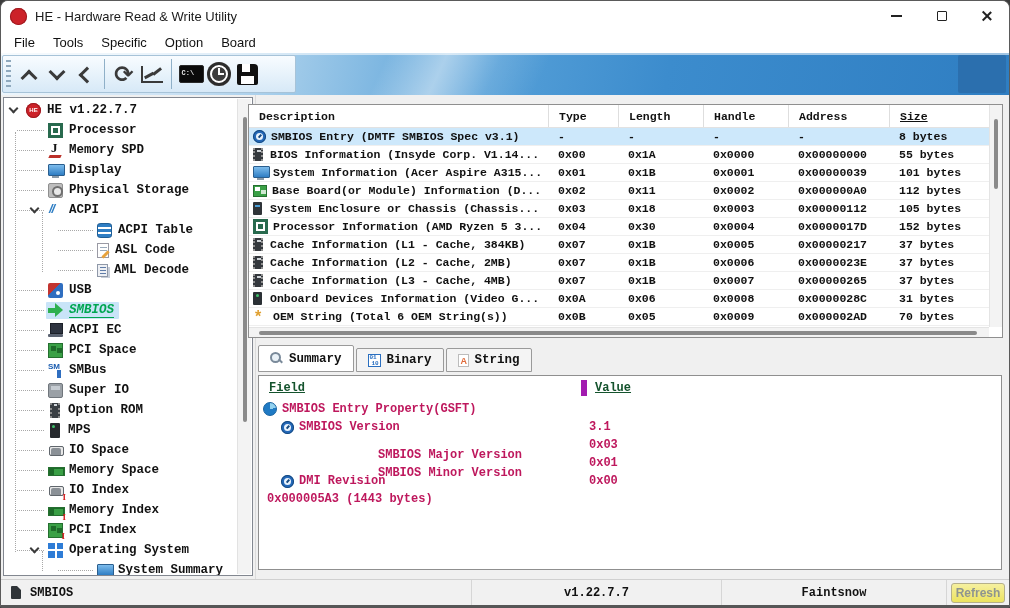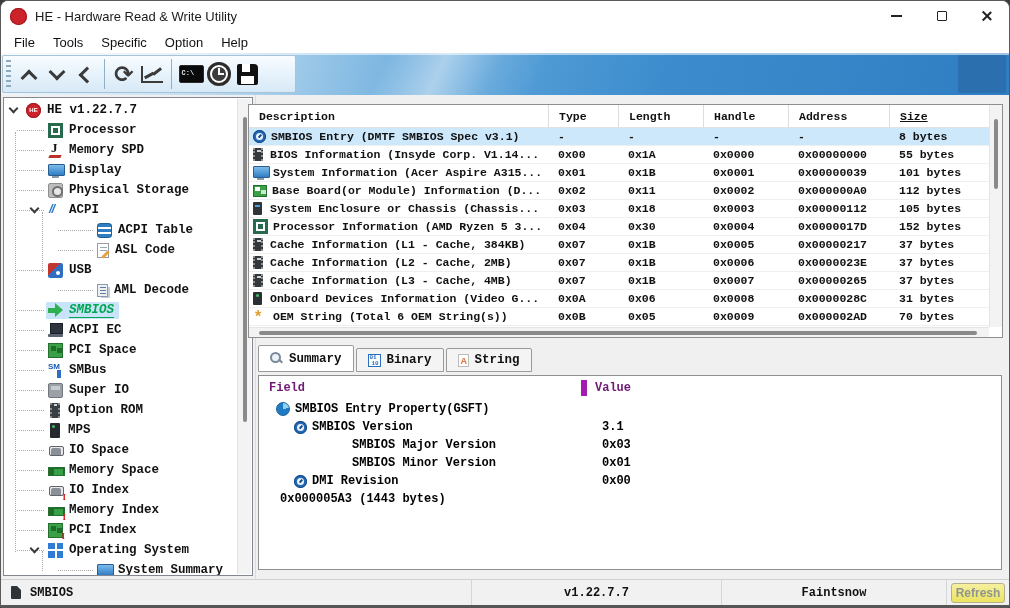--- a/index.html
+++ b/index.html
@@ -115,28 +115,28 @@
   
   .tabstrip { position:absolute; left:257px; top:250px; height:27px; display:flex; align-items:flex-end; gap:2px; }
   .tab { height:24px; display:flex; align-items:center; gap:6px; padding:0 11px; background:#f4f4f4;
     border:1px solid #9a9a9a; border-radius:2px 2px 0 0;
     font:bold 12.5px "Liberation Mono","DejaVu Sans Mono",monospace; color:#111;margin-top:18px; }
   .tab[data-active="true"] { height:27px; background:#fff; }
 
   
   .detail-box { position:absolute; left:257px; right:7px; top:280px; bottom:9px; background:#fff; border:1px solid #8f8f8f; overflow:hidden; }
   .detail-head { display:grid; grid-template-columns:322px 1fr; height:24px; align-items:center;
-    font:bold 12px "Liberation Mono","DejaVu Sans Mono",monospace; color:#701a75; }
+    font:bold 12px "Liberation Mono","DejaVu Sans Mono",monospace; color:#14532d;text-decoration:underline; }
   .dh-field { padding-left:10px; }
   .dh-value { padding-left:8px; border-left:6px solid #a21caf; height:16px; display:flex; align-items:center; }
   .detail-row { display:grid; grid-template-columns:322px 1fr; height:18px; align-items:center;
-    font:bold 12px "Liberation Mono","DejaVu Sans Mono",monospace; color:#000000;padding-left:13px; }
+    font:bold 12px "Liberation Mono","DejaVu Sans Mono",monospace; color:#be185d; }
   .dr-field { display:flex; align-items:center; gap:5px; padding-left:4px; overflow:hidden; white-space:nowrap; }
   .detail-row[data-indent="1"] .dr-field { padding-left:22px; }
-  .detail-row[data-indent="2"] .dr-field { padding-left:60px; }
+  .detail-row[data-indent="2"] .dr-field { padding-left:60px;flex-direction:column; }
   .dr-value { padding-left:8px; white-space:nowrap; overflow:hidden; }
 
   
   .statusbar { height:26px; flex:none; background:#f1f1f1; border-top:1px solid #d0d0d0;
     display:grid; grid-template-columns:470px 250px 225px 1fr; align-items:center;
     font:bold 12px "Liberation Mono","DejaVu Sans Mono",monospace; color:#111; }
   .sb-seg { height:100%; display:flex; align-items:center; overflow:hidden; }
   .sb-seg + .sb-seg { border-left:1px solid #d6d6d6; }
   .sb-seg.center { justify-content:center; }
   .sb-left { padding-left:8px; gap:7px; }
@@ -244,21 +244,21 @@
   <div class="menubar">
 
       <span class="menu-item">File</span>
 
       <span class="menu-item">Tools</span>
 
       <span class="menu-item">Specific</span>
 
       <span class="menu-item">Option</span>
 
-      <span class="menu-item">Help</span>
+      <span class="menu-item">Board</span>
     </div>
 
   <div class="toolbar">
     <div class="tb-swoosh"></div>
     <div class="tb-darkblock"></div>
     <div class="tb-panel">
       <div class="tb-grip"></div>
 
         <div class="tool-btn" data-icon-type="nav-up-icon">
           <span class="tb-ic"></span>
@@ -367,33 +367,33 @@
           </div>
 
           <div class="tree-item" data-level="2" data-expandable="false">
 
             <span class="row-inner">
               <span class="ticon" data-icon-type="asl-code-icon"></span>
               <span class="tlabel">ASL Code</span>
             </span>
           </div>
 
+          <div class="tree-item" data-level="2" data-expandable="false">
+
+            <span class="row-inner">
+              <span class="ticon" data-icon-type="aml-decode-icon"></span>
+              <span class="tlabel">AML Decode</span>
+            </span>
+          </div>
+
           <div class="tree-item" data-level="1" data-expandable="false">
 
             <span class="row-inner">
               <span class="ticon" data-icon-type="usb-icon"></span>
               <span class="tlabel">USB</span>
-            </span>
-          </div>
-
-          <div class="tree-item" data-level="2" data-expandable="false">
-
-            <span class="row-inner">
-              <span class="ticon" data-icon-type="aml-decode-icon"></span>
-              <span class="tlabel">AML Decode</span>
             </span>
           </div>
 
           <div class="tree-item" data-level="1" data-expandable="false" data-selected="true">
 
             <span class="row-inner">
               <span class="ticon" data-icon-type="smbios-arrow-icon"></span>
               <span class="tlabel">SMBIOS</span>
             </span>
           </div>

